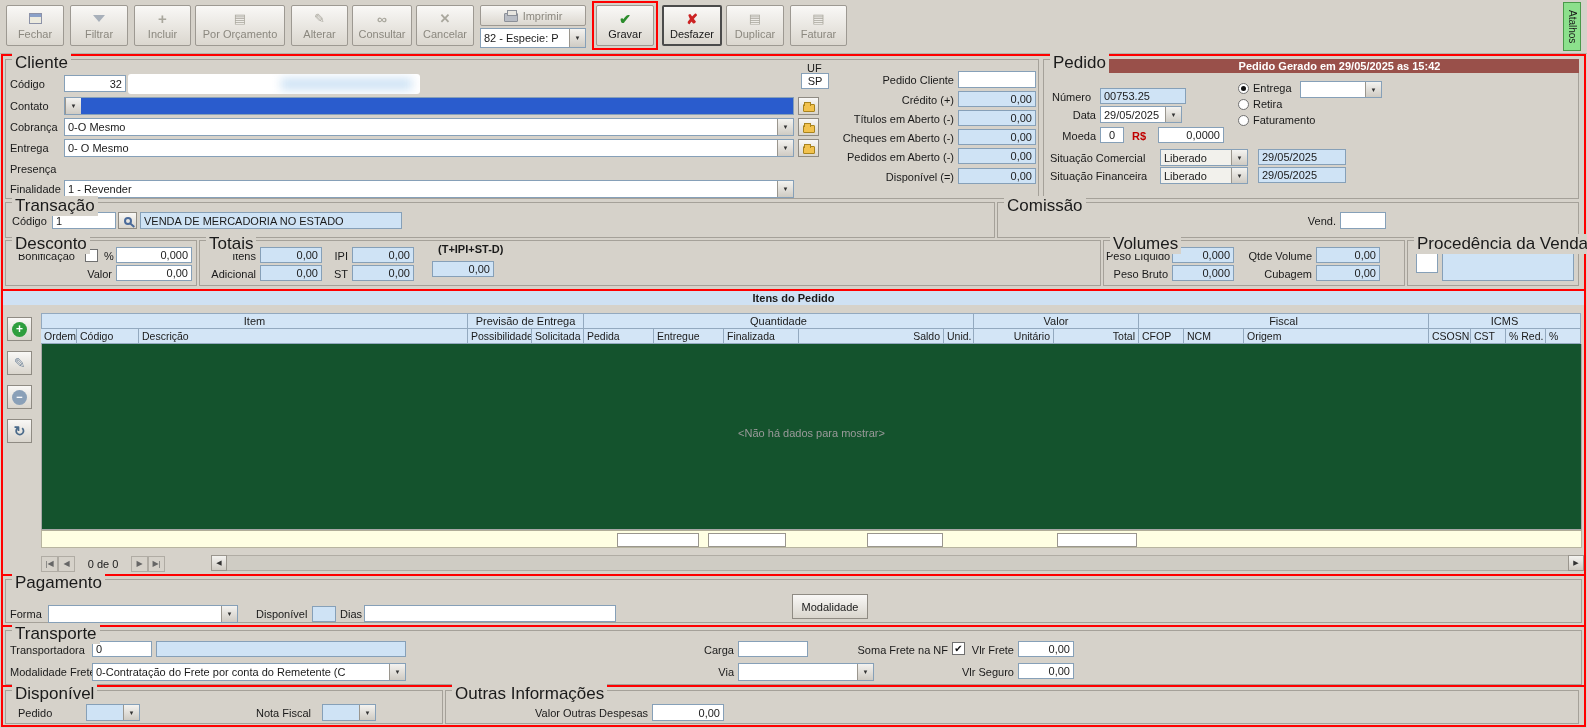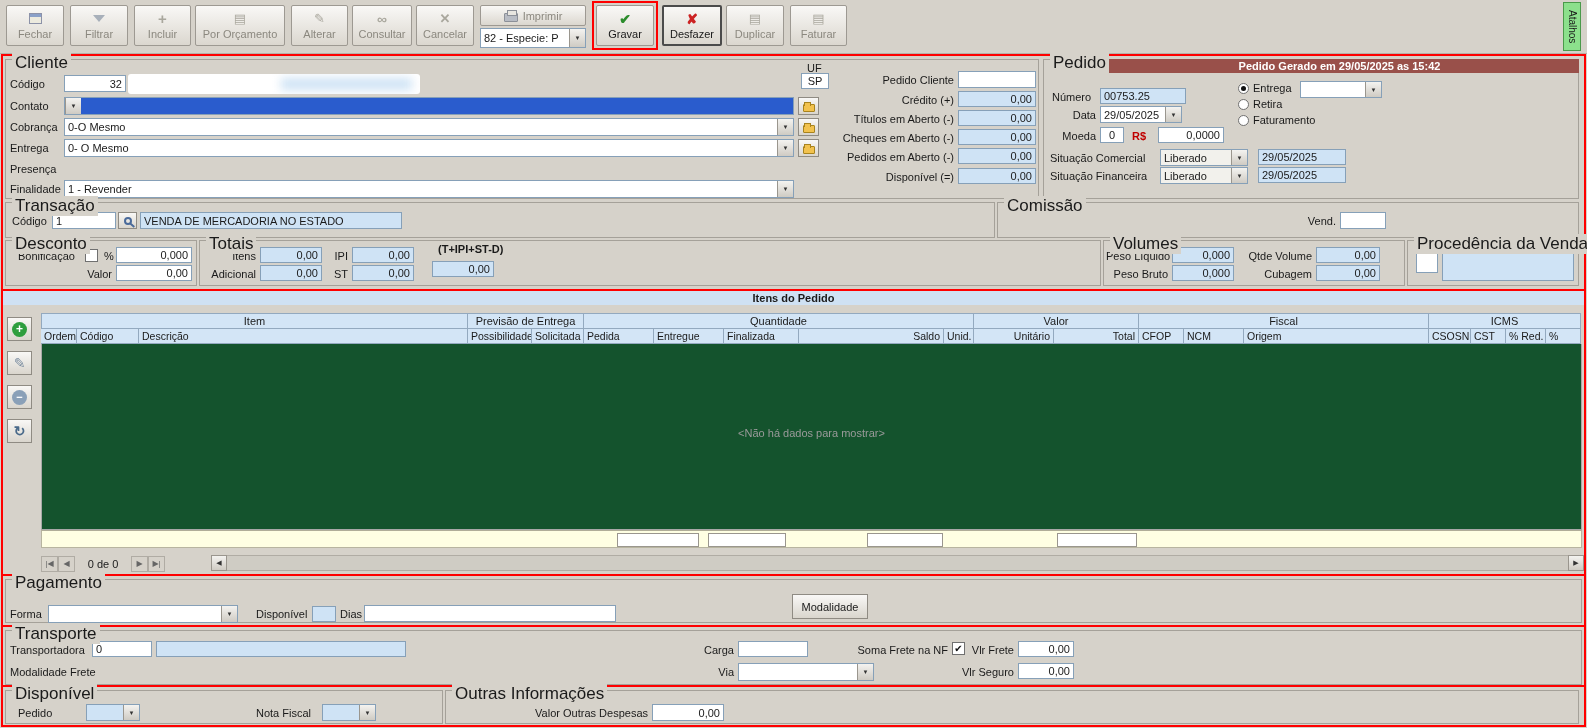--- a/index.html
+++ b/index.html
@@ -407,20 +407,24 @@
     </div>
   </div>
 
   <div class="sec" style="top:625px;height:62px">
     <div class="fs" style="left:2px;top:3px;width:1577px;height:55px">
       <span class="lg">Transporte</span>
       <span class="lb" style="left:4px;top:13px">Transportadora</span>
       <div class="fld" style="left:86px;top:10px;width:60px;height:16px">0</div>
       <div class="fld ro" style="left:150px;top:10px;width:250px;height:16px"></div>
       <span class="lb" style="left:4px;top:35px">Modalidade Frete</span>
+      <div class="combo" style="left:86px;top:32px;width:314px;height:18px">
+          <span class="tx">0-Contratação do Frete por conta do Remetente (C</span>
+          <span class="da"></span>
+        </div>
       <span class="lb lbr" style="left:668px;width:60px;top:13px">Carga</span>
       <div class="fld" style="left:732px;top:10px;width:70px;height:16px"></div>
       <span class="lb lbr" style="left:668px;width:60px;top:35px">Via</span>
       <div class="combo" style="left:732px;top:32px;width:136px;height:18px">
           <span class="tx"></span>
           <span class="da"></span>
         </div>
       <span class="lb lbr" style="left:832px;width:110px;top:13px">Soma Frete na NF</span>
       <span class="cbx on" style="left:946px;top:11px"></span>
       <span class="lb lbr" style="left:962px;width:46px;top:13px">Vlr Frete</span>

